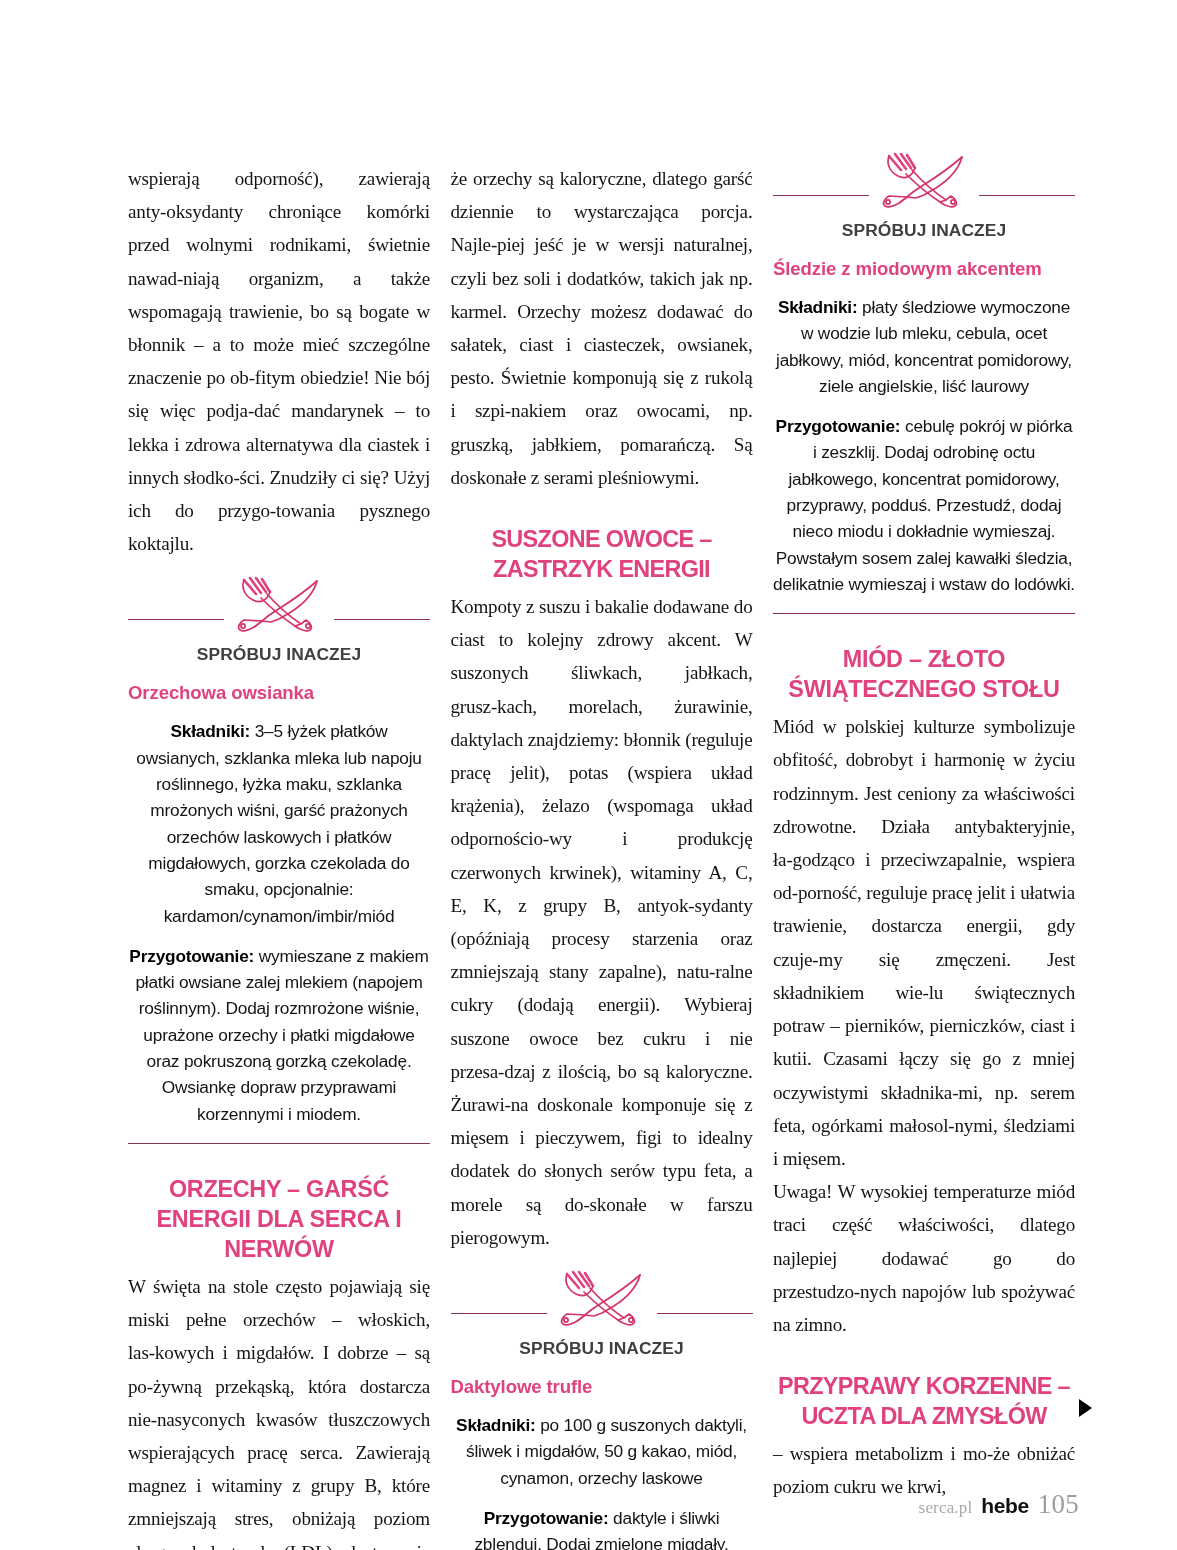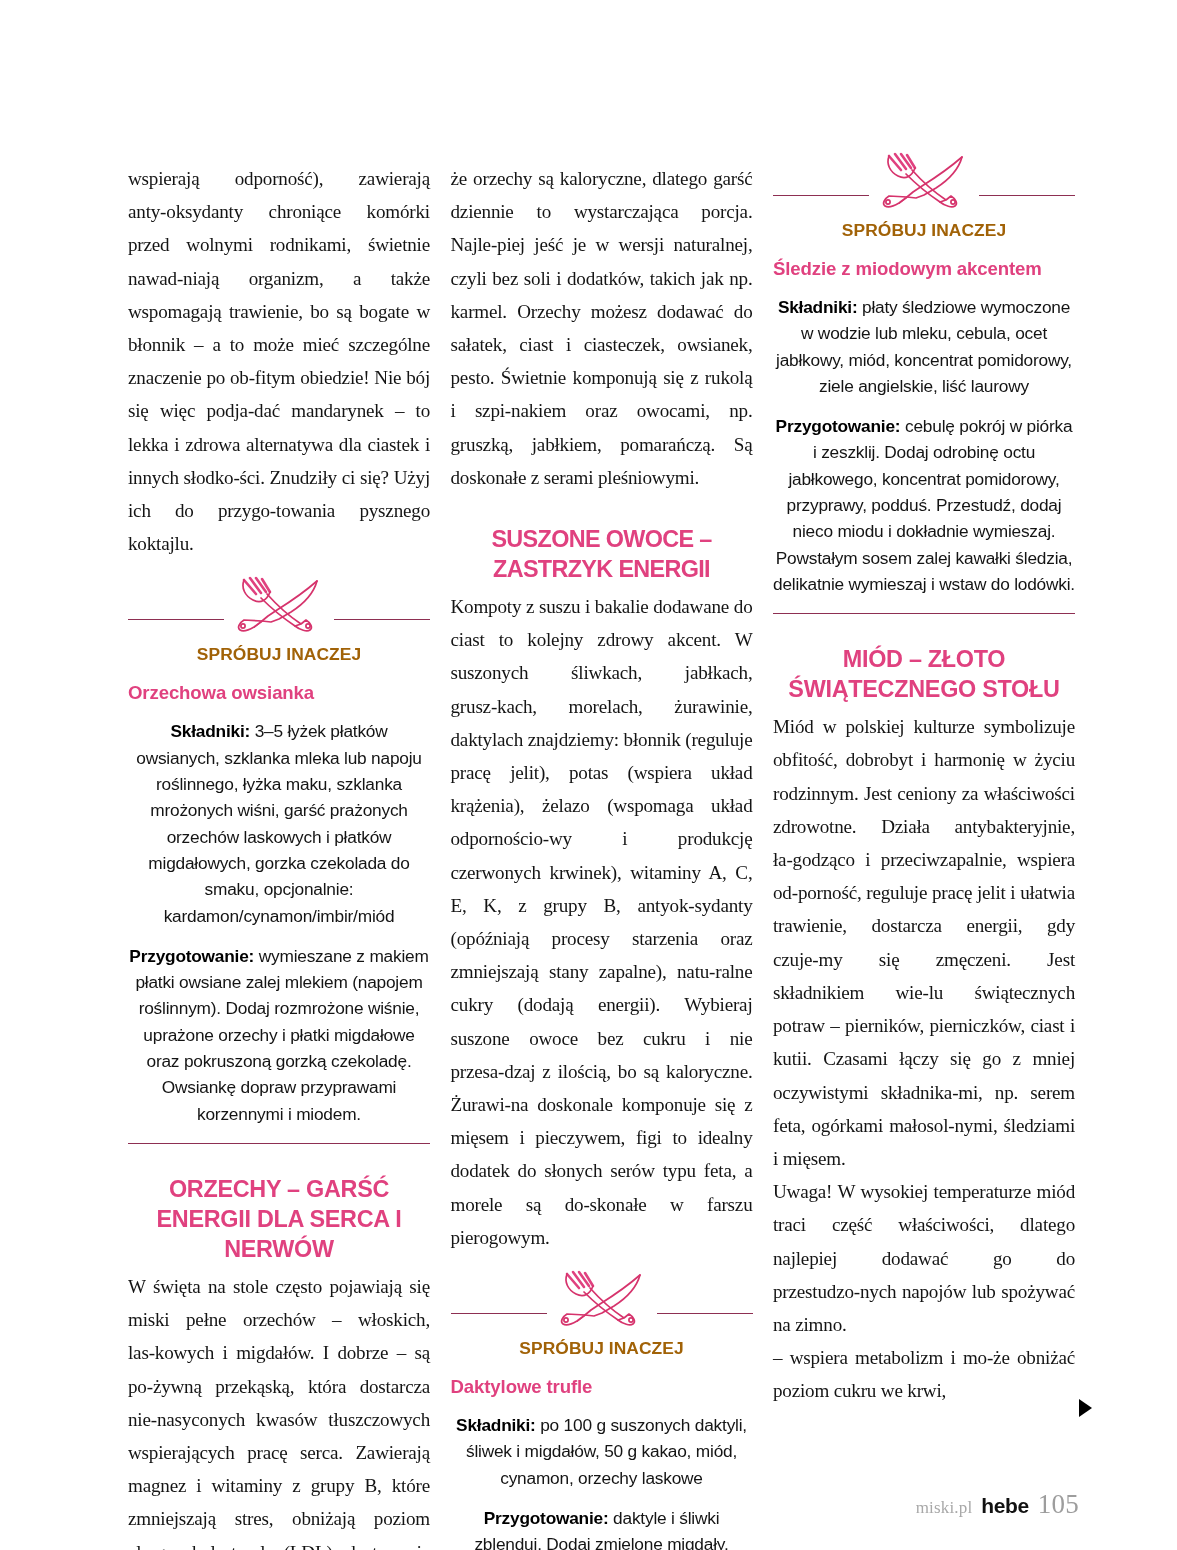--- a/index.html
+++ b/index.html
@@ -91,21 +91,21 @@
   }
   .cutlery svg { display: block; width: 116px; height: 62px; }
 
   .recipe-kicker {
     margin: 6px 0 0 0;
     font-family: "Liberation Sans", "DejaVu Sans", sans-serif;
     font-size: 17.4px;
     font-weight: bold;
     letter-spacing: 0.004em;
     text-align: center;
-    color: #a16207;
+    color: #404040;
   }
   .recipe-title {
     margin: 17px 0 0 0;
     font-family: "Liberation Sans", "DejaVu Sans", sans-serif;
     font-size: 18.6px;
     font-weight: bold;
     text-align: left;
     color: #e0417f;
     letter-spacing: -0.006em;
   }
@@ -287,26 +287,27 @@
       <p class="recipe-body"><b>Przygotowanie:</b><span> cebulę pokrój w piórka i zeszklij. Dodaj odrobinę octu jabłkowego, koncentrat pomidorowy, przyprawy, podduś. Przestudź, dodaj nieco miodu i dokładnie wymieszaj. Powstałym sosem zalej kawałki śledzia, delikatnie wymieszaj i wstaw do lodówki.</span></p>
       <div class="rule-bottom"></div>
     </div>
 
     <h2 class="section-head">MIÓD – ZŁOTO ŚWIĄTECZNEGO STOŁU</h2>
 
     <p class="body">Miód w polskiej kulturze symbolizuje obfitość, dobrobyt i harmonię w życiu rodzinnym. Jest ceniony za właściwości zdrowotne. Działa antybakteryjnie, ła‑godząco i przeciwzapalnie, wspiera od‑porność, reguluje pracę jelit i ułatwia trawienie, dostarcza energii, gdy czuje‑my się zmęczeni. Jest składnikiem wie‑lu świątecznych potraw – pierników, pierniczków, ciast i kutii. Czasami łączy się go z mniej oczywistymi składnika‑mi, np. serem feta, ogórkami małosol‑nymi, śledziami i mięsem.</p>
 
     <p class="body">Uwaga! W wysokiej temperaturze miód traci część właściwości, dlatego najlepiej dodawać go do przestudzo‑nych napojów lub spożywać na zimno.</p>
 
+    <h2 class="section-head tight">PRZYPRAWY KORZENNE – UCZTA DLA ZMYSŁÓW</h2>
 
 
     <p class="body"><span> – wspiera metabolizm i mo‑że obniżać poziom cukru we krwi,</span></p>
   </div>
 
 </div>
 
 <div class="next-arrow"></div>
 
 <div class="footer">
-  <span class="dotpl">miski.pl</span>
+  <span class="dotpl">serca.pl</span>
   <span class="brand">hebe</span>
   <span class="pageno">105</span>
 </div>
 
 </body></html>

